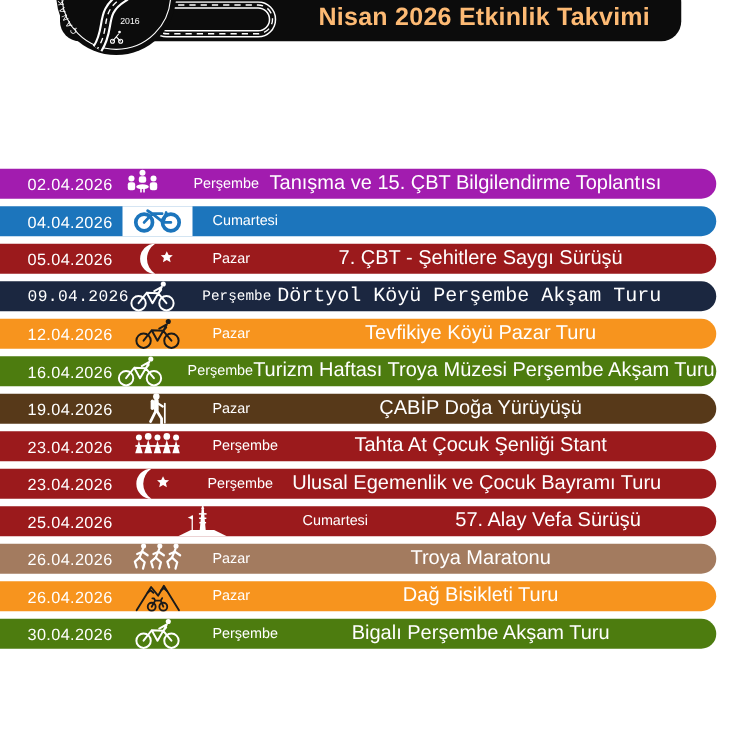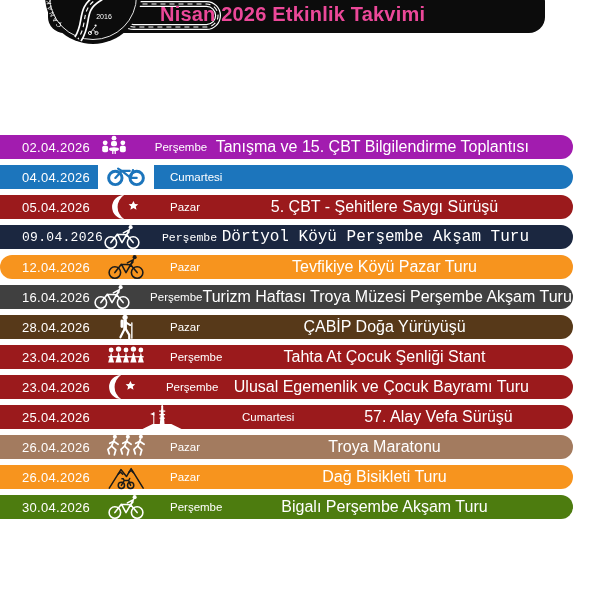--- a/index.html
+++ b/index.html
@@ -9,22 +9,22 @@
   }
   .page{position:absolute;inset:0;background:#fff;}
 
   
   .header-bar{
     position:absolute;left:48px;top:-14px;width:497px;height:47px;
     background:#0c0c0c;border-radius:16px;z-index:1;
   }
   .track-svg{position:absolute;left:70px;top:15px;width:108px;height:30px;}
   .header-title{
-    position:absolute;left:112px;top:17px;width:360px;text-align:left;
-    color:#ec4899;font-weight:bold;font-size:20px;letter-spacing:.2px;white-space:nowrap;
+    position:absolute;left:112px;top:17px;width:360px;text-align:right;
+    color:#fdba74;font-weight:bold;font-size:20px;letter-spacing:.2px;white-space:nowrap;
   }
   .logo{position:absolute;left:43px;top:-54px;width:100px;height:100px;z-index:2;}
 
   
   .rows{position:absolute;left:0;top:135px;width:600px;}
   .row{
     width:573px;height:24px;margin-bottom:6px;display:flex;align-items:center;
     border-radius:0 12px 12px 0;color:#fff;white-space:nowrap;
   }
   .date{margin-left:22px;width:76px;font-size:13px;letter-spacing:.3px;}
@@ -172,54 +172,54 @@
     <span class="day">Cumartesi</span>
   </div>
       <div class="row" style="background: rgb(155, 26, 28);">
     <span class="date">05.04.2026</span>
     <span class="iconcell ic-light">
           <svg viewBox="0 0 44 28">
             <use href="#icon-crescent-star"></use>
           </svg>
         </span>
     <span class="day">Pazar</span>
-    <span class="title">5. ÇBT - Şehitlere Saygı Sürüşü</span>
+    <span class="title">7. ÇBT - Şehitlere Saygı Sürüşü</span>
   </div>
       <div class="row" style="background: rgb(27, 39, 64); font-family: Liberation Mono, monospace;">
     <span class="date">09.04.2026</span>
     <span class="iconcell ic-light">
           <svg viewBox="0 0 44 28">
             <use href="#icon-cyclist"></use>
           </svg>
         </span>
     <span class="day">Perşembe</span>
     <span class="title">Dörtyol Köyü Perşembe Akşam Turu</span>
   </div>
-      <div class="row" style="background: rgb(247, 148, 30); border-radius: 12px;">
+      <div class="row" style="background: rgb(247, 148, 30);">
     <span class="date">12.04.2026</span>
     <span class="iconcell ic-dark">
           <svg viewBox="0 0 44 28">
             <use href="#icon-cyclist"></use>
           </svg>
         </span>
     <span class="day">Pazar</span>
     <span class="title">Tevfikiye Köyü Pazar Turu</span>
   </div>
-      <div class="row" style="background: #404040;">
+      <div class="row" style="background: #4d7c0f;">
     <span class="date">16.04.2026</span>
     <span class="iconcell ic-light">
           <svg viewBox="0 0 44 28">
             <use href="#icon-cyclist"></use>
           </svg>
         </span>
     <span class="day">Perşembe</span>
     <span class="title">Turizm Haftası Troya Müzesi Perşembe Akşam Turu</span>
   </div>
       <div class="row" style="background: rgb(87, 57, 25);">
-    <span class="date">28.04.2026</span>
+    <span class="date">19.04.2026</span>
     <span class="iconcell ic-light">
           <svg viewBox="0 0 44 28">
             <use href="#icon-hiker"></use>
           </svg>
         </span>
     <span class="day">Pazar</span>
     <span class="title">ÇABİP Doğa Yürüyüşü</span>
   </div>
       <div class="row" style="background: rgb(155, 26, 28);">
     <span class="date">23.04.2026</span>

